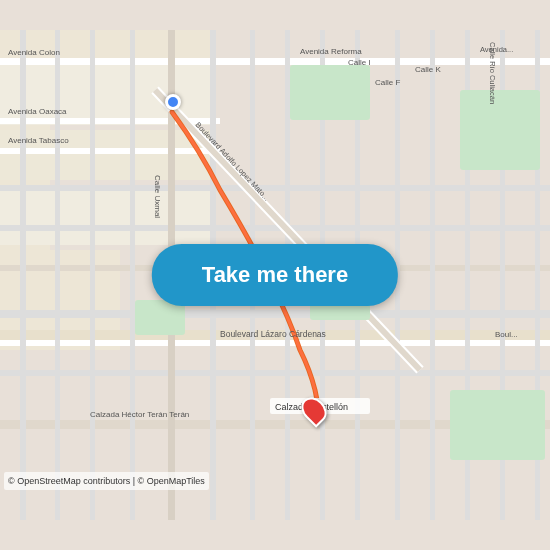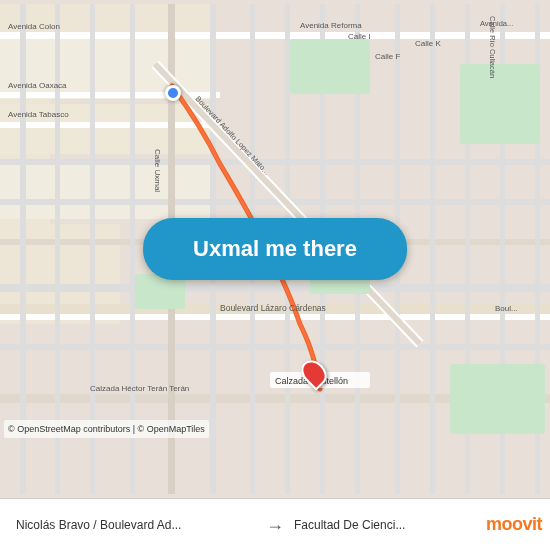--- a/index.html
+++ b/index.html
@@ -228,28 +228,19 @@
       <rect x="270" y="368" width="100" height="16" fill="rgba(255,255,255,0.85)" rx="2"></rect>
       <text x="275" y="380" font-size="9" fill="#333" font-family="Arial">Calzada Castellón</text>
     </svg>
 
     <div class="origin-dot" style="top: 17%; left: 30%;"></div>
 
     <div class="dest-marker" style="top: 72%; left: 55%;">
       <div class="dest-pin"></div>
     </div>
 
-    <button id="take-me-there-btn">Uxmal me there</button>
+    <button id="take-me-there-btn">Take me there</button>
 
     <div id="attribution">© OpenStreetMap contributors | © OpenMapTiles</div>
 
   </div>
 
-  <div id="bottom-bar">
-    <span class="route-from">Nicolás Bravo / Boulevard Ad...</span>
-    <span class="route-arrow">→</span>
-    <span class="route-to">Facultad De Cienci...</span>
-
-    <div id="moovit-logo">
-      <span class="moovit-text">moovit</span>
-    </div>
-  </div>
 </div>
 
 </body></html>

